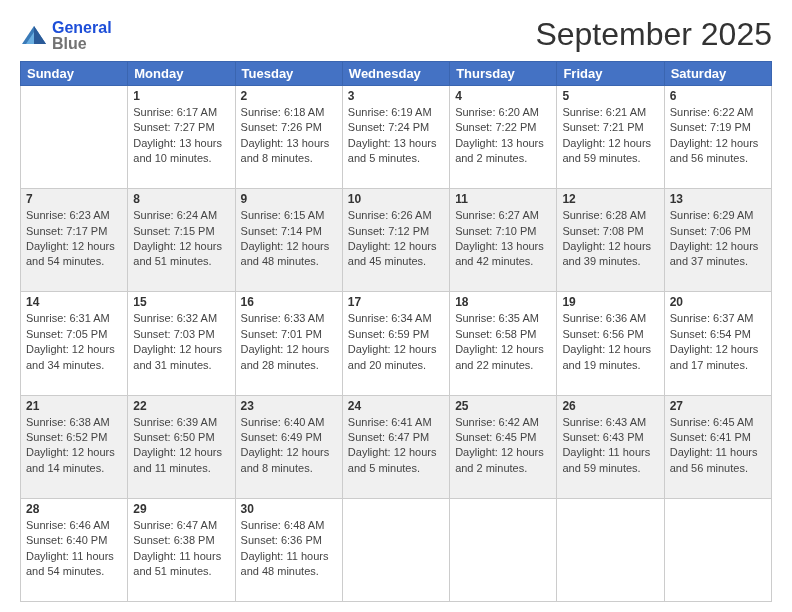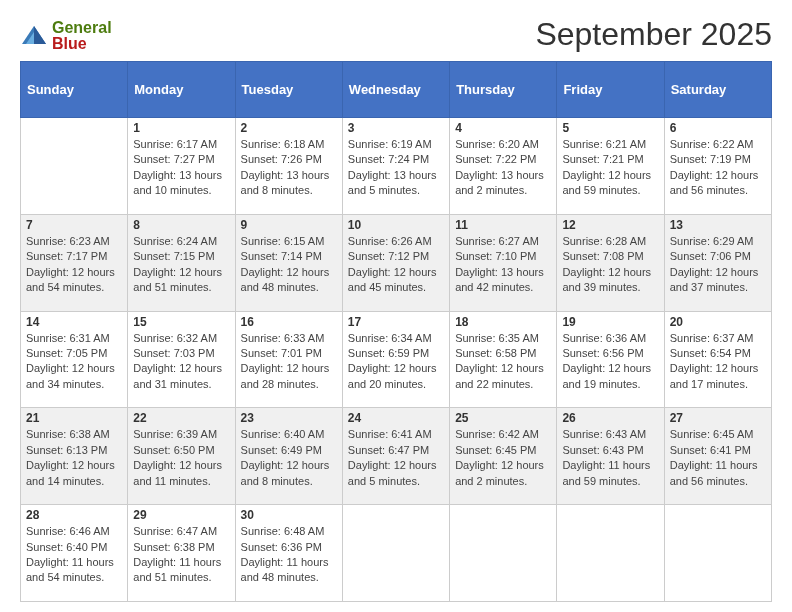--- a/index.html
+++ b/index.html
@@ -29,26 +29,26 @@
       margin-top: 4px;
     }
     .logo-text {
       display: flex;
       flex-direction: column;
       line-height: 1;
     }
     .logo-general {
       font-size: 16px;
       font-weight: bold;
-      color: #4d7c0f;
+      color: #1d4ed8;
     }
     .logo-blue {
       font-size: 16px;
       font-weight: bold;
-      color: #b91c1c;
+      color: #737373;
     }
     .logo-icon {
       width: 28px;
       height: 28px;
       margin-right: 4px;
     }
     .title-area {
       text-align: center;
     }
     .month-title {
@@ -65,21 +65,21 @@
       flex: 1;
       border: 1px solid #ccc;
       border-collapse: collapse;
       width: 100%;
       table-layout: fixed;
     }
     .calendar th {
       background-color: #4472c4;
       color: #fff;
       text-align: left;
-      padding: 20px 6px;
+      padding: 4px 6px;
       font-size: 13px;
       font-weight: bold;
       border: 1px solid #3a65b0;
     }
     .calendar td {
       border: 1px solid #ccc;
       vertical-align: top;
       padding: 3px 5px;
       font-size: 10.5px;
       color: #333;
@@ -305,21 +305,21 @@
           <span>Sunset: 6:54 PM</span><br>
           <span>Daylight: 12 hours and 17 minutes.</span>
         </div>
       </td>
         </tr>
         <tr class="row-shaded">
           <td>
         <span class="day-number">21</span>
         <div class="day-info">
           <span>Sunrise: 6:38 AM</span><br>
-          <span>Sunset: 6:13 PM</span><br>
+          <span>Sunset: 6:52 PM</span><br>
           <span>Daylight: 12 hours and 14 minutes.</span>
         </div>
       </td>
           <td>
         <span class="day-number">22</span>
         <div class="day-info">
           <span>Sunrise: 6:39 AM</span><br>
           <span>Sunset: 6:50 PM</span><br>
           <span>Daylight: 12 hours and 11 minutes.</span>
         </div>

